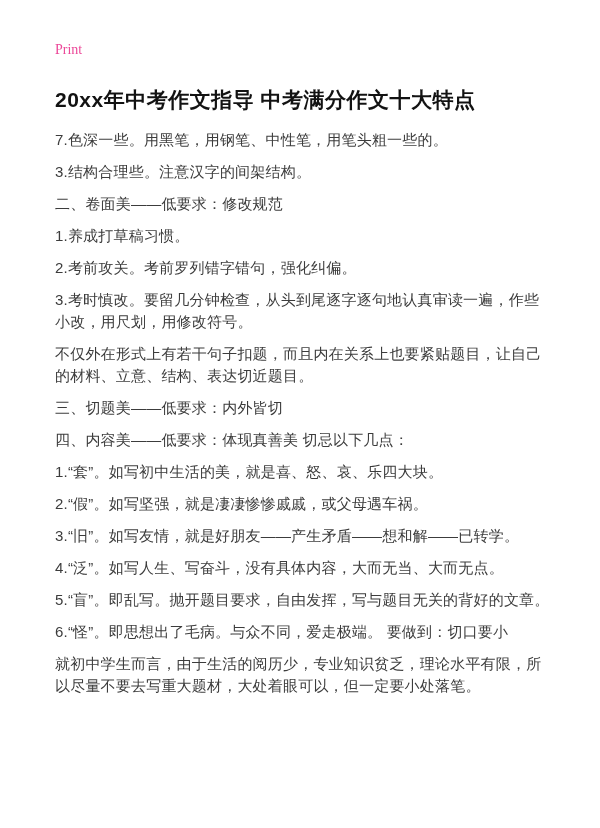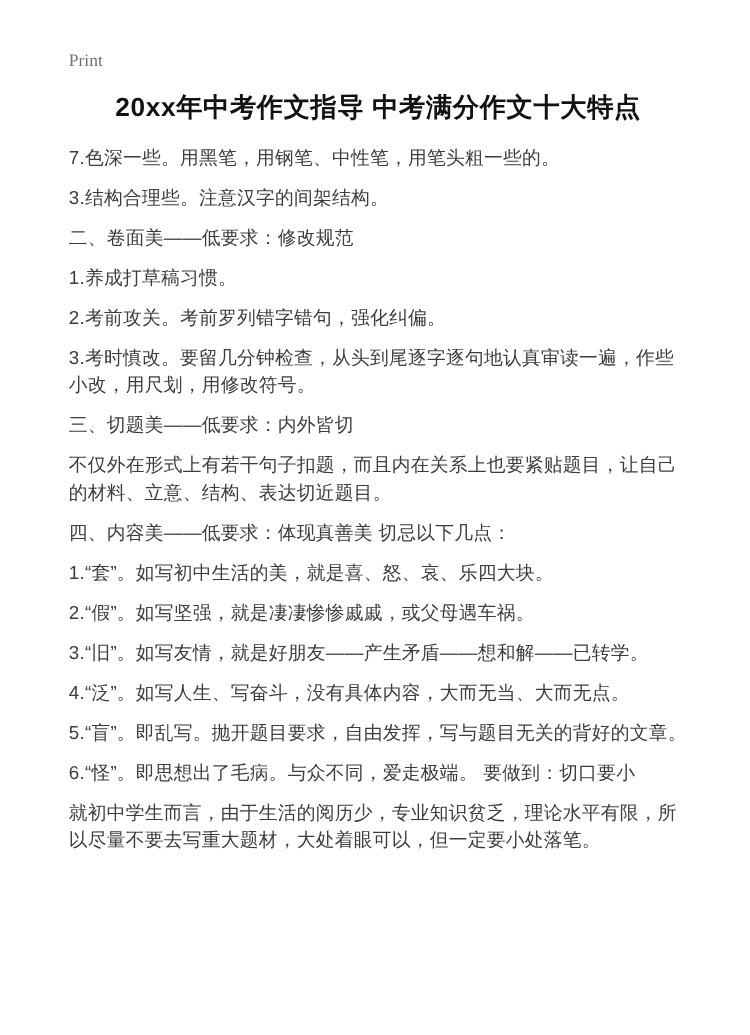--- a/index.html
+++ b/index.html
@@ -9,31 +9,31 @@
     width: 600px;
     height: 828px;
     background: #ffffff;
     overflow: hidden;
     font-family: "Liberation Sans", sans-serif;
     padding: 40px 50px 0 55px;
   }
   .print {
     font-family: "Liberation Serif", serif;
     font-size: 14px;
-    color: #737373;
+    color: #ec4899;
     line-height: 16px;
-    margin-bottom: 16px;
+    margin-bottom: 29px;
     display: inline-block;
     cursor: pointer;
   }
   .title {
     font-size: 21px;
     font-weight: 700;
     color: #121212;
-    text-align: center;
+    text-align: left;
     line-height: 25px;
     letter-spacing: 0.5px;
     margin: 0 0 17px 0;
     font-family: "Liberation Sans", sans-serif;
   }
   .content p {
     font-size: 15px;
     line-height: 22px;
     color: #3c3c3c;
     margin: 0 0 10px 0;
@@ -50,22 +50,22 @@
   <div class="content">
 
     <p>7.色深一些。用黑笔，用钢笔、中性笔，用笔头粗一些的。</p>
     <p>3.结构合理些。注意汉字的间架结构。</p>
 
     <p>二、卷面美——低要求：修改规范</p>
     <p>1.养成打草稿习惯。</p>
     <p>2.考前攻关。考前罗列错字错句，强化纠偏。</p>
     <p>3.考时慎改。要留几分钟检查，从头到尾逐字逐句地认真审读一遍，作些小改，用尺划，用修改符号。</p>
 
+    <p>不仅外在形式上有若干句子扣题，而且内在关系上也要紧贴题目，让自己的材料、立意、结构、表达切近题目。</p>
     <p>三、切题美——低要求：内外皆切</p>
-    <p>不仅外在形式上有若干句子扣题，而且内在关系上也要紧贴题目，让自己的材料、立意、结构、表达切近题目。</p>
 
     <p>四、内容美——低要求：体现真善美 切忌以下几点：</p>
     <p>1.“套”。如写初中生活的美，就是喜、怒、哀、乐四大块。</p>
     <p>2.“假”。如写坚强，就是凄凄惨惨戚戚，或父母遇车祸。</p>
     <p>3.“旧”。如写友情，就是好朋友——产生矛盾——想和解——已转学。</p>
     <p>4.“泛”。如写人生、写奋斗，没有具体内容，大而无当、大而无点。</p>
     <p>5.“盲”。即乱写。抛开题目要求，自由发挥，写与题目无关的背好的文章。</p>
     <p>6.“怪”。即思想出了毛病。与众不同，爱走极端。 要做到：切口要小</p>
     <p>就初中学生而言，由于生活的阅历少，专业知识贫乏，理论水平有限，所以尽量不要去写重大题材，大处着眼可以，但一定要小处落笔。</p>
 

